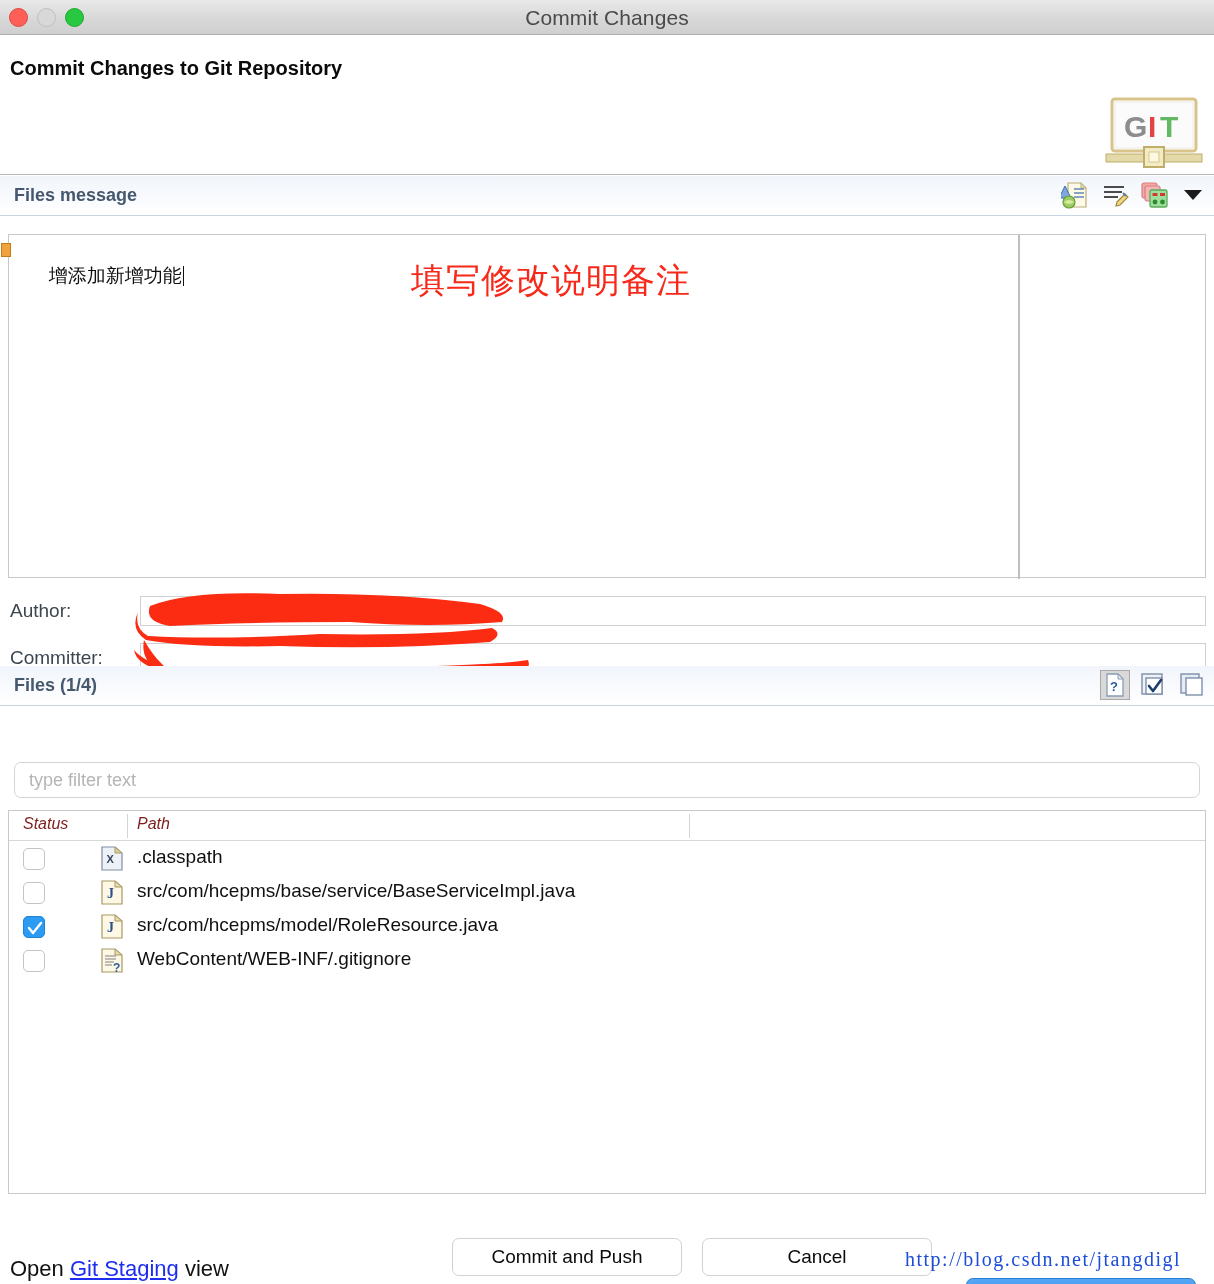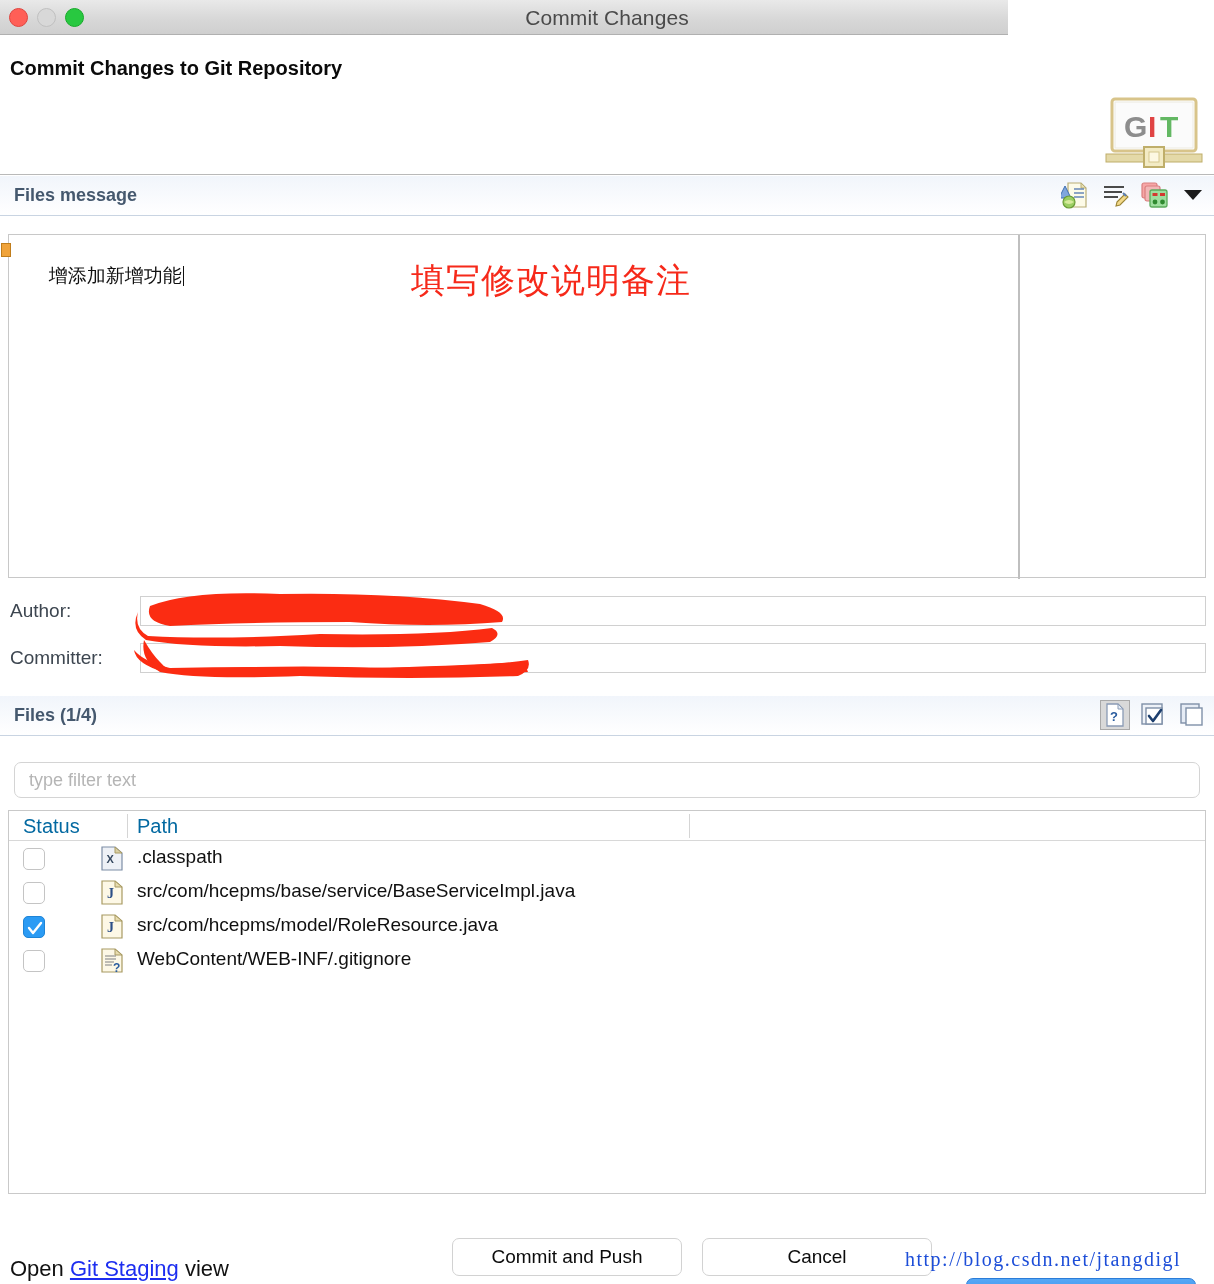--- a/index.html
+++ b/index.html
@@ -7,21 +7,21 @@
     margin: 0; padding: 0;
     width: 1214px; height: 1284px;
     background: #ffffff;
     font-family: "Liberation Sans", sans-serif;
     overflow: hidden;
   }
   #root { position: relative; width: 1214px; height: 1284px; background:#fff; }
 
   
   .titlebar{
-    position:absolute; left:0; top:0; width:1008px; height:35px;
+    position:absolute; left:0; top:0; width:1214px; height:35px;
     background: linear-gradient(to bottom, #e9e9e9 0%, #d8d8d8 55%, #cfcfcf 100%);
     border-bottom:1px solid #b0b0b0;
   }
   .traffic{ position:absolute; top:8px; display:flex; gap:9px; left:9px; }
   .dot{ width:19px; height:19px; border-radius:50%; }
   .dot.red{ background:#ff5f57; border:1px solid #e0443e; }
   .dot.yellow{ background:#d8d8d8; border:1px solid #c0c0c0; }
   .dot.green{ background:#28c840; border:1px solid #17ab29; }
   .win-title{
     position:absolute; left:0; top:0; width:1214px; height:35px;
@@ -98,21 +98,21 @@
   }
   .filter-input::placeholder{ color:#b5b5b5; }
 
   .table{
     position:absolute; left:8px; top:810px; width:1198px; height:384px;
     border:1px solid #c9c9c9; background:#fff;
   }
   .thead{
     position:relative; height:30px; background:#fff; border-bottom:1px solid #d8d8d8;
   }
-  .th{ position:absolute; top:4px; font-size:20px; color:#0369a1; }
+  .th{ position:absolute; top:4px; font-size:16px; color:#7f1d1d;font-style:italic; }
   .th-sep{ position:absolute; top:3px; width:1px; height:24px; background:#d5d5d5; }
   .trow{ position:relative; height:34px; }
   .cb{
     position:absolute; left:14px; top:7px; width:22px; height:22px;
     border-radius:5px; border:1px solid #c4c4c4; background:#fff;
   }
   .cb.checked{ background:#2b9bf4; border-color:#1f84d6; }
   .cb.checked svg{ position:absolute; left:3px; top:3px; }
   .ficon{ position:absolute; left:92px; top:5px; width:22px; height:25px; }
   .fpath{ position:absolute; left:128px; top:5px; font-size:19px; color:#101010; }
@@ -246,21 +246,21 @@
     </div>
   </div>
 
   <svg style="position:absolute;left:130px;top:588px;" width="420" height="92">
     <path d="M20 18 Q60 2 150 6 Q260 4 350 16 Q378 24 372 34 Q300 40 220 34 Q120 34 40 38 Q14 34 20 18 Z" fill="#fb2c12"></path>
     <path d="M8 24 Q4 40 18 48 Q90 52 190 46 Q300 48 362 40 Q374 46 360 54 Q260 62 150 58 Q60 60 16 52 Q0 42 8 24 Z" fill="#fb2c12"></path>
     <path d="M14 52 Q22 66 30 74 Q36 82 48 82 Q150 76 260 80 Q360 78 398 72 Q402 82 388 88 Q280 92 170 88 Q70 92 30 84 Q10 72 14 52 Z" fill="#fb2c12"></path>
     <path d="M4 62 Q14 74 40 80 Q140 78 240 80 Q330 78 394 74 L398 84 Q300 90 200 86 Q90 90 34 84 Q6 76 4 62 Z" fill="#fb2c12"></path>
   </svg>
 
-  <div class="section-bar" style="top:696px;">
+  <div class="section-bar" style="top:666px;">
     <div class="label">Files (1/4)</div>
     <div class="sect-tools">
 
       <div class="icobtn pressed">
         <svg width="28" height="28" viewBox="0 0 28 28" style="position:absolute;left:0;top:0;">
           <path d="M6 3 h11 l5 5 v17 h-16 z" fill="#ffffff" stroke="#8a9bb5" stroke-width="1.3"></path>
           <path d="M17 3 l5 5 h-5 z" fill="#e5ecf6" stroke="#8a9bb5" stroke-width="1"></path>
           <text x="9" y="20" font-family="Liberation Sans, sans-serif" font-size="13" font-weight="bold" fill="#2a5c9e">?</text>
         </svg>
       </div>

